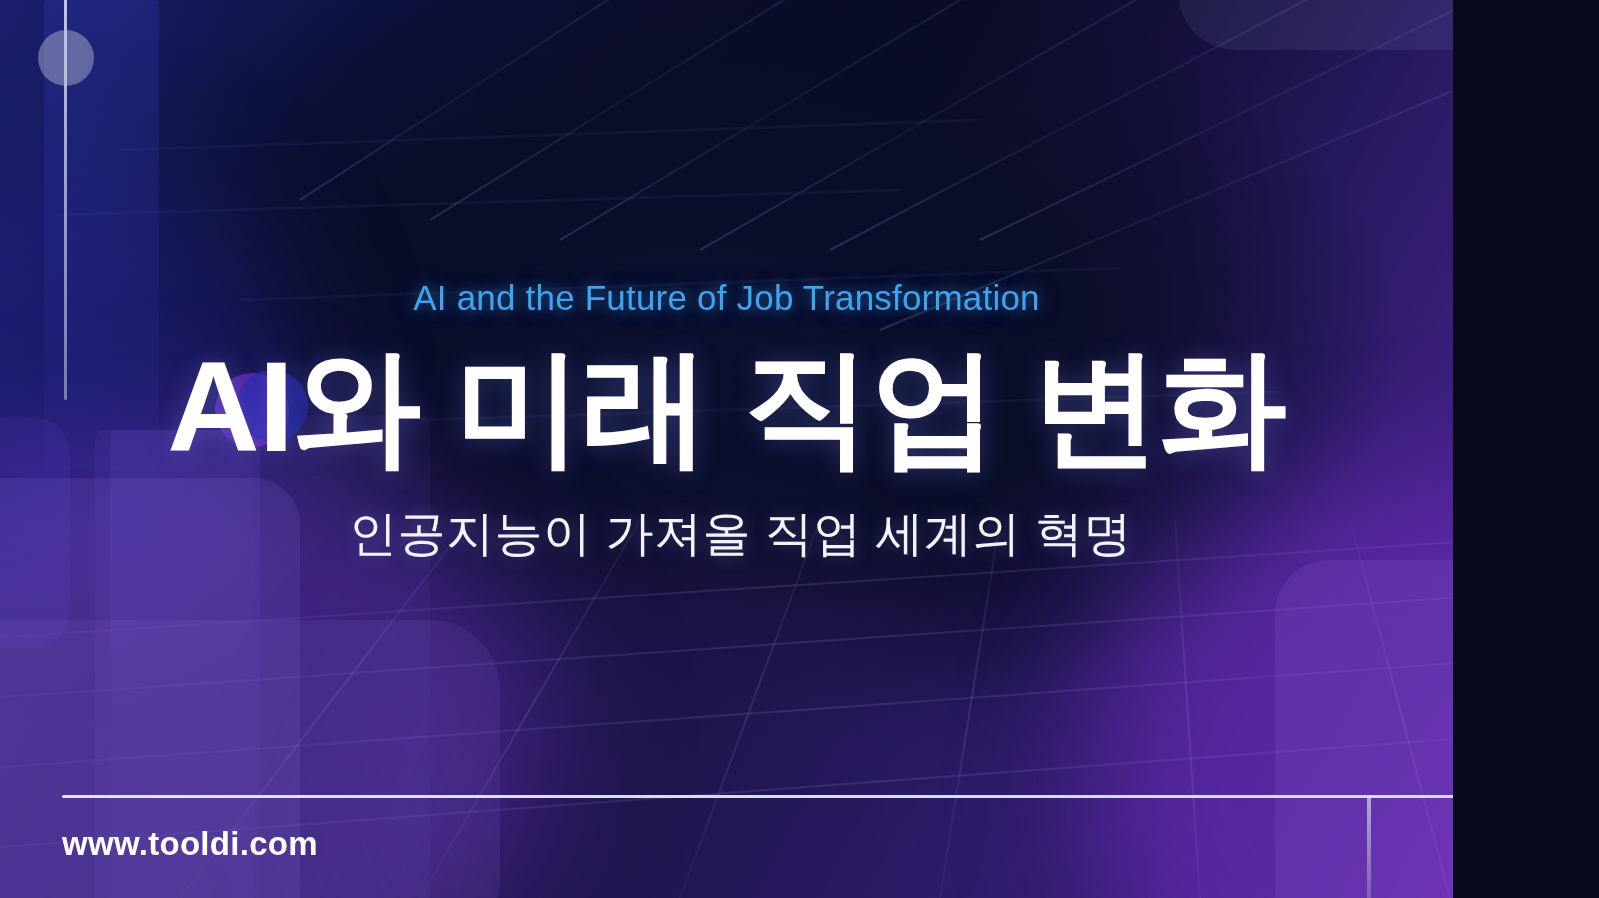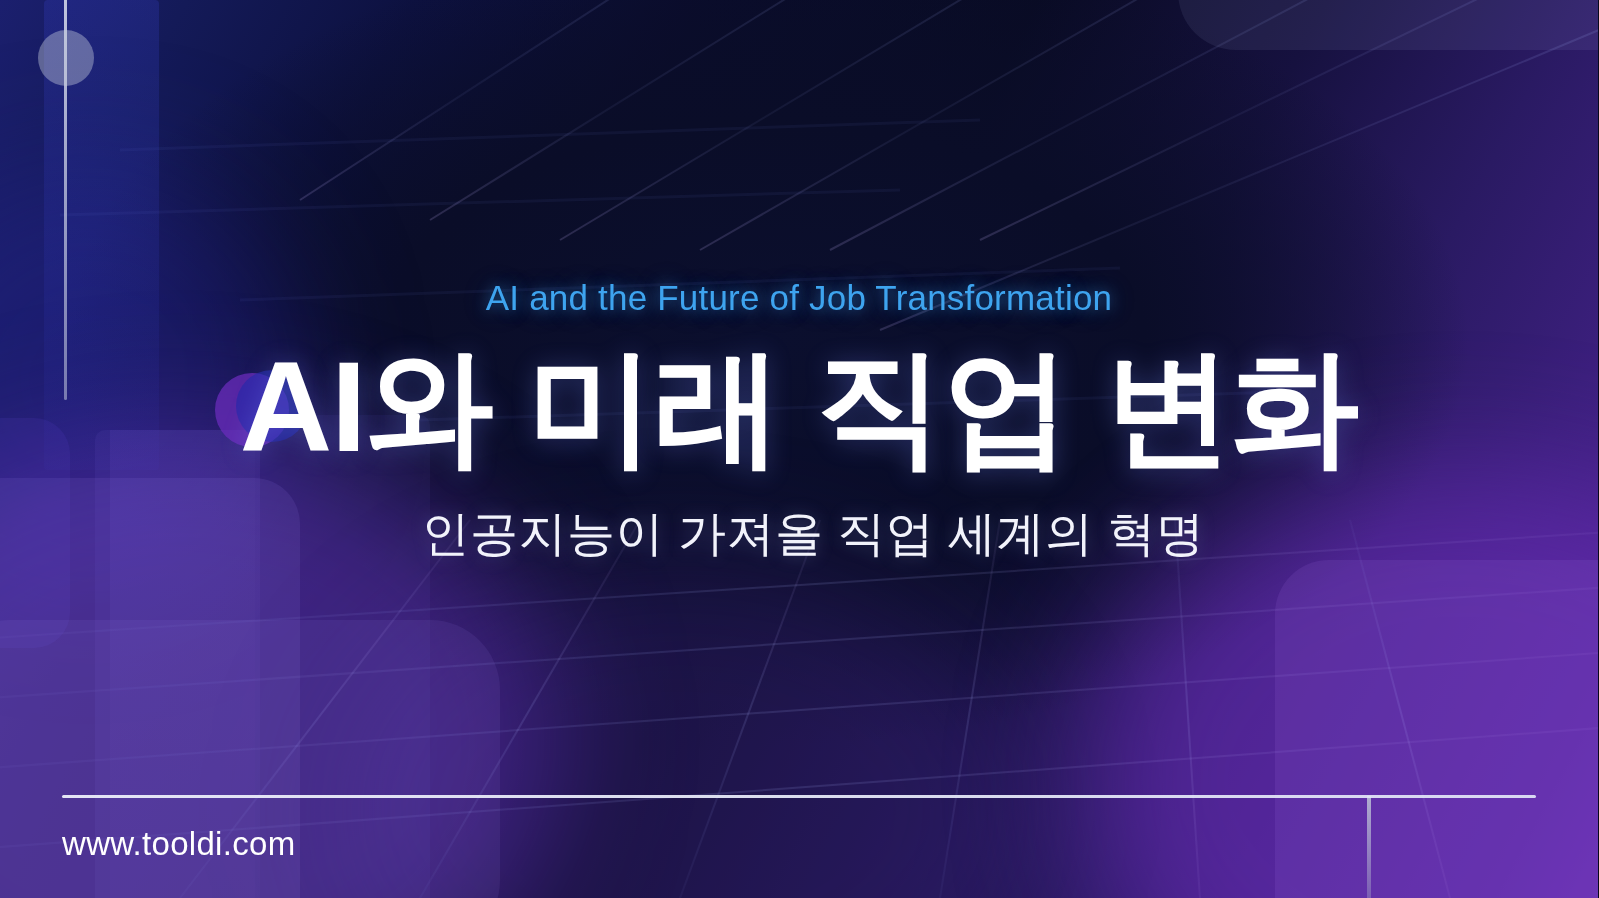--- a/index.html
+++ b/index.html
@@ -6,21 +6,21 @@
   * { margin:0; padding:0; box-sizing:border-box; }
   html, body {
     width:1599px; height:898px;
     background:#07091c;
     font-family:"Liberation Sans", sans-serif;
     overflow:hidden;
   }
 
   .slide{
     position:relative;
-    width:1598px; height:898px;
+    width:1453px; height:898px;
     overflow:hidden;
     background:
       radial-gradient(ellipse 900px 520px at 48% 38%, #0b0f2e 0%, #0a0d28 42%, rgba(12,14,45,0) 78%),
       linear-gradient(118deg,
         #1b1f6e 0%,
         #141a58 9%,
         #0d1140 20%,
         #0a0c2c 34%,
         #090b24 50%,
         #16113f 64%,
@@ -138,21 +138,21 @@
   }
   .footer{
     position:absolute; left:62px; right:62px; top:806px; height:76px;
     display:flex; align-items:center; justify-content:space-between;
   }
   .footer-left{
     font-size:33px; font-weight:400; color:#eef0fa; letter-spacing:.3px;
     white-space:nowrap;
   }
   .footer-right{
-    font-size:33px; font-weight:400; color:#ffffff; letter-spacing:.3px;
+    font-size:33px; font-weight:700; color:#ffffff; letter-spacing:.3px;
     white-space:nowrap;
   }
 </style>
 </head>
 <body>
 
 <div class="slide">
 
   <div class="bg-layer">
     <div class="bloom bloom-c"></div>

